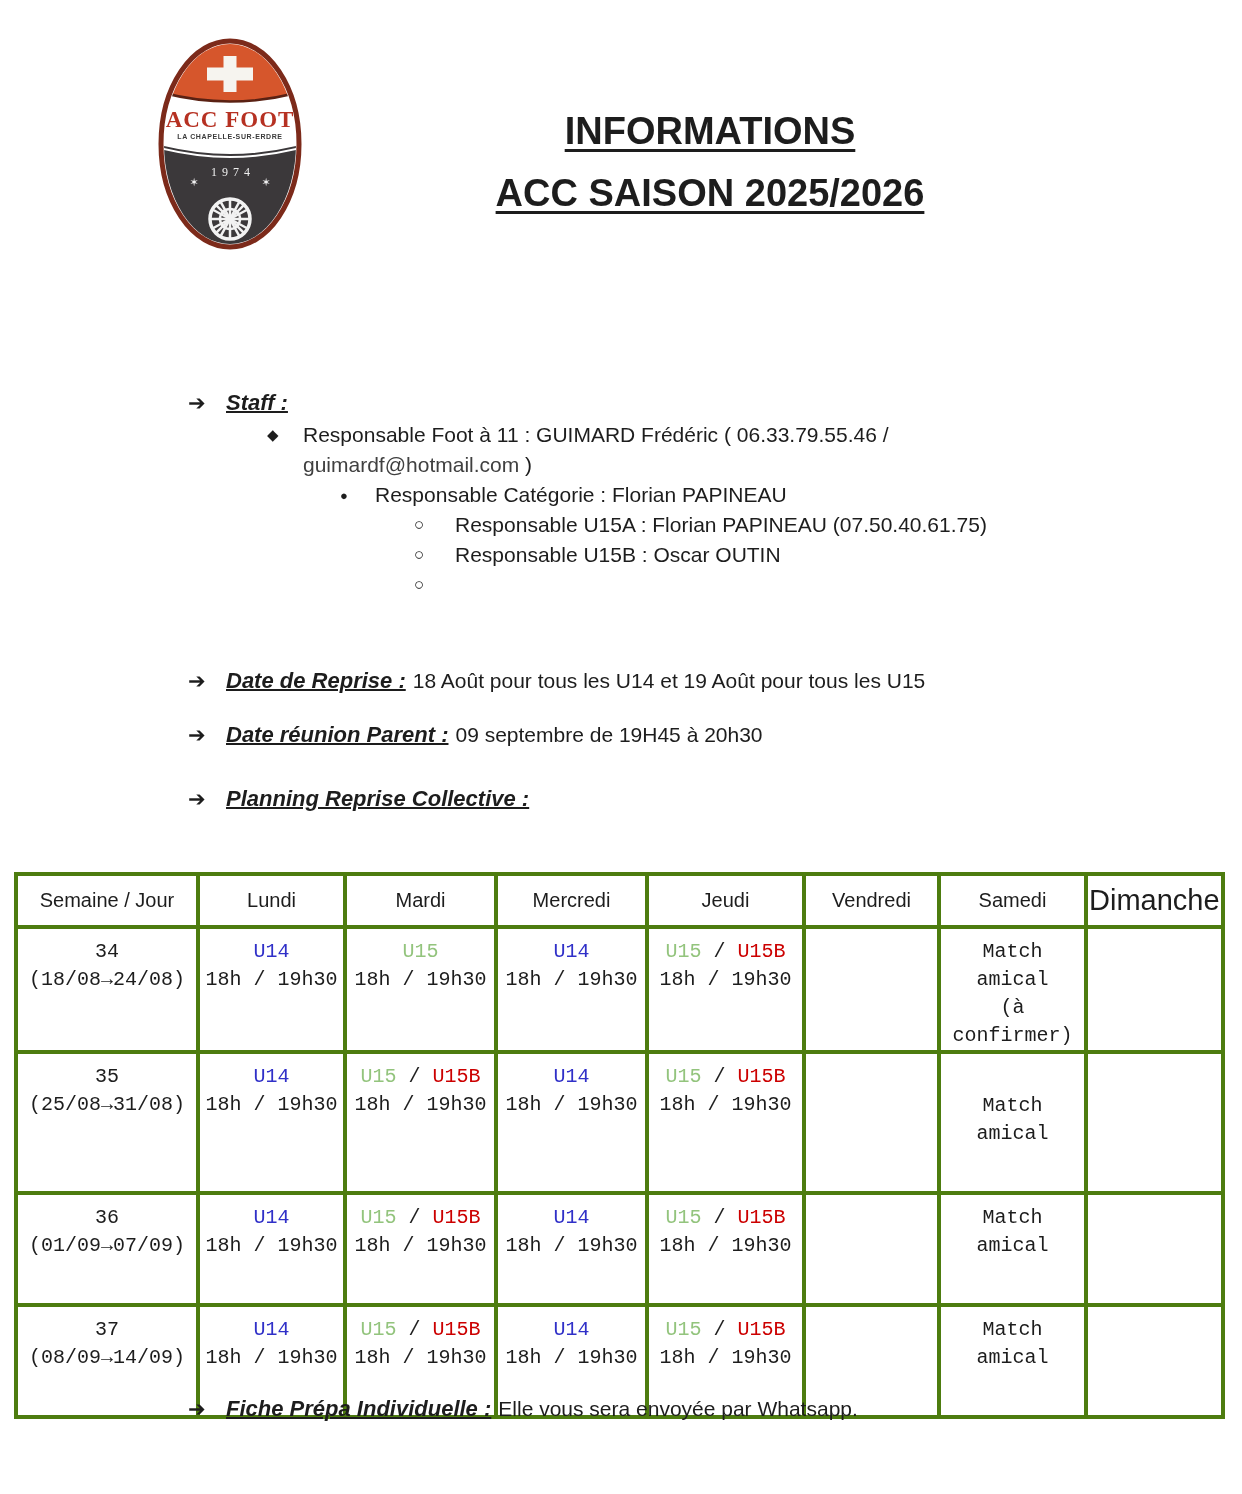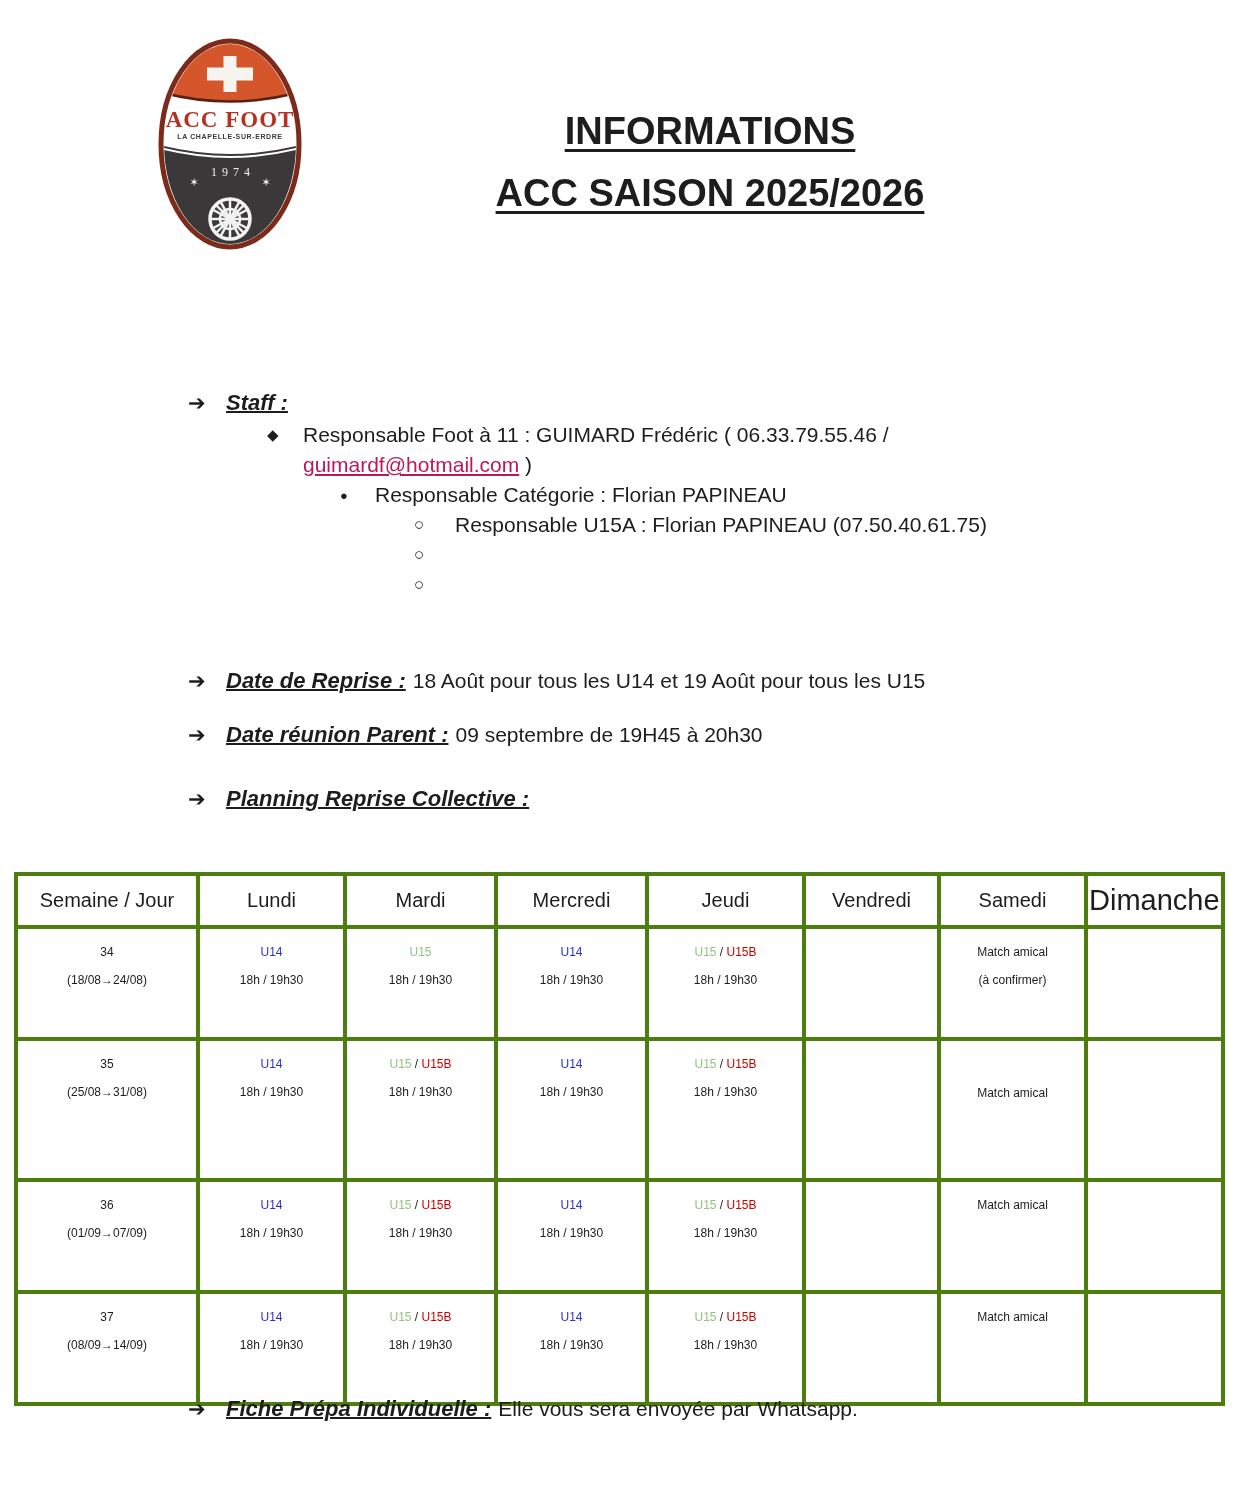--- a/index.html
+++ b/index.html
@@ -32,32 +32,32 @@
 
   
   .li{position:absolute;font-size:21px;line-height:30px;}
   .li .bullet{position:absolute;}
   .li-diamond{left:303px;width:680px;}
   .li-diamond .bullet{left:-36px;top:0px;font-size:15px;}
   .li-dot{left:375px;}
   .li-dot .bullet{left:-35px;top:1px;font-size:13px;}
   .li-circle{left:455px;}
   .li-circle .bullet{left:-41px;top:0px;font-size:17px;}
-  a.email{color:#be185d;text-decoration:underline;cursor:pointer;}
+  a.email{color:#404040;cursor:pointer;}
 
   
   .tablewrap{top:872px;left:14px;}
   table{border-collapse:collapse;table-layout:fixed;border:3px solid #1b1b1b;}
   col.c0{width:182px;}col.c1{width:147px;}col.c2{width:151px;}col.c3{width:151px;}
   col.c4{width:157px;}col.c5{width:135px;}col.c6{width:147px;}col.c7{width:124px;}
   th,td{border:4px solid #4d7c0f;}
   th{height:47px;font-weight:400;font-size:20px;text-align:center;}
   th.big{font-size:29px;text-align:center;}
   td{height:99px;vertical-align:top;text-align:center;padding:9px 2px 0 2px;
-     font-size:12px;line-height:28px;}
+     font-size:20px;line-height:28px;font-family:Liberation Mono, monospace;}
   td.mid{padding-top:38px;}
 </style>
 </head>
 <body>
 
 <div class="abs logo">
   <svg width="148" height="216" viewBox="0 0 148 216">
     <defs>
       <clipPath id="oval">
           <ellipse cx="74" cy="108" rx="66" ry="100"></ellipse>
@@ -118,20 +118,21 @@
   <span class="bullet">●</span>
   <span>Responsable Catégorie : Florian PAPINEAU</span>
 </div>
 
 <div class="li li-circle" style="top:510px">
   <span class="bullet">○</span>
   <span>Responsable U15A : Florian PAPINEAU (07.50.40.61.75)</span>
 </div>
 <div class="li li-circle" style="top:540px">
   <span class="bullet">○</span>
+  <span>Responsable U15B : Oscar OUTIN</span>
 </div>
 <div class="li li-circle" style="top:570px">
   <span class="bullet">○</span>
 </div>
 
 <div class="abs hline" style="top:666px">
   <span class="arrow">➔</span><span class="slabel">Date de Reprise :</span><span class="btext">18 Août pour tous les U14 et 19 Août pour tous les U15</span>
 </div>
 
 <div class="abs hline" style="top:720px">

